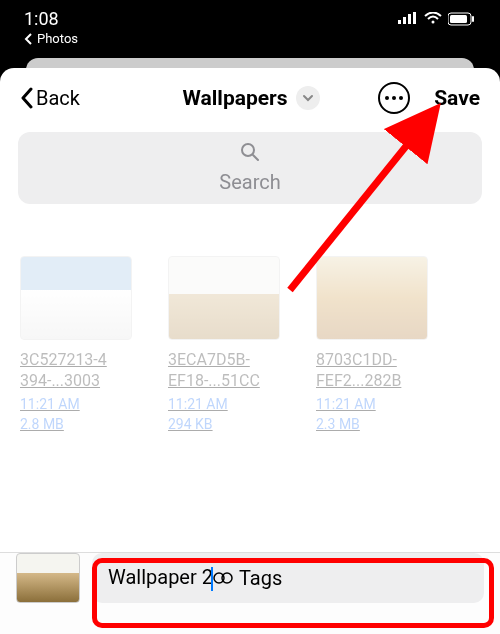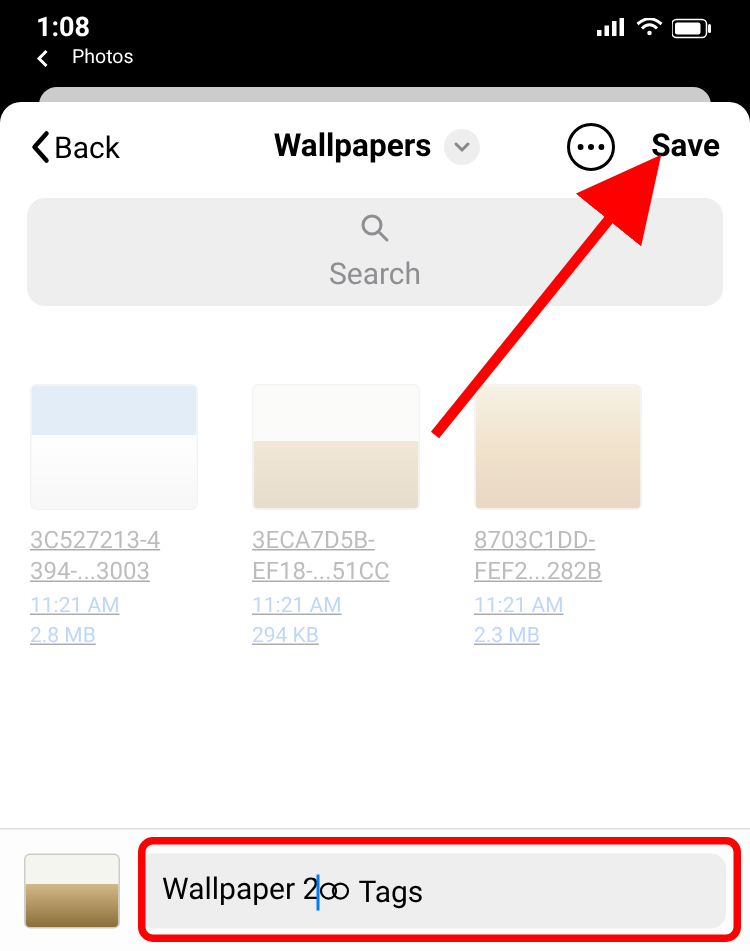--- a/index.html
+++ b/index.html
@@ -23,27 +23,27 @@
       padding: 8px 24px 0 24px;
       color: #fff;
     }
     .status-left {
       display: flex;
       flex-direction: column;
       gap: 2px;
     }
     .time {
       font-size: 18px;
-      font-weight: 700;
+      font-weight: 400;
     }
     .back-photos {
       font-size: 13px;
       display: flex;
       align-items: center;
-      gap: 15px;
+      gap: 4px;
     }
     .status-right {
       display: flex;
       align-items: center;
       gap: 6px;
       padding-top: 4px;
     }
     .sheet-bg {
       position: absolute;
       top: 58px;
@@ -165,21 +165,21 @@
     }
     .bottom-bar {
       position: absolute;
       bottom: 0;
       left: 0;
       right: 0;
       height: 82px;
       background: #fdfdfd;
       border-top: 1px solid #ddd;
       display: flex;
-      align-items: center;
+      align-items: flex-start;
       padding: 0 16px;
       gap: 12px;
     }
     .mini-thumb {
       width: 64px;
       height: 50px;
       border-radius: 4px;
       background: linear-gradient(to bottom, #f5f5f0 0%, #f5f5f0 40%, #d4b888 40%, #8b6f3a 100%);
       border: 1px solid #ccc;
     }

